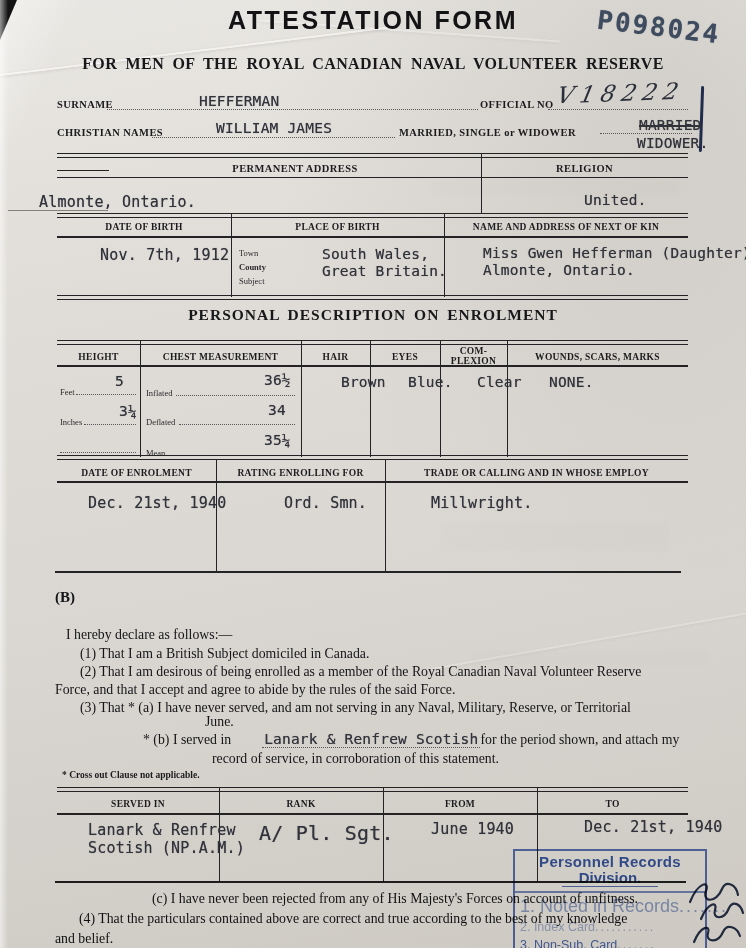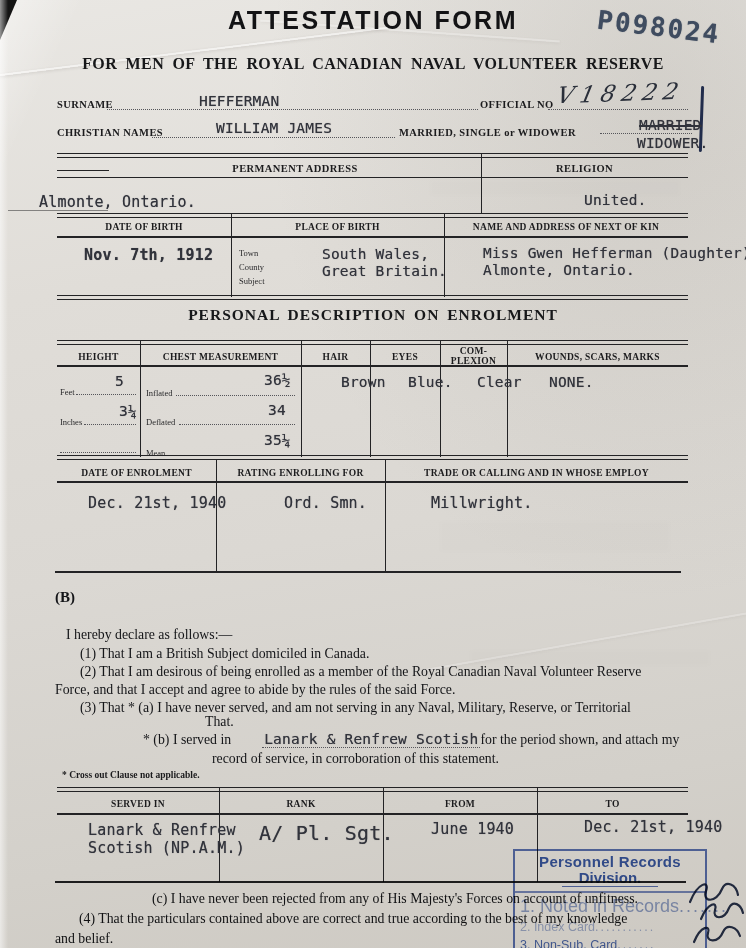--- a/index.html
+++ b/index.html
@@ -75,23 +75,23 @@
   <div class="abs typed" style="left:553px;top:192px;">United.</div>
   <div class="abs hr" style="left:8px;top:210px;width:100px;height:1px;opacity:.5;"></div>
   <div class="abs hr2" style="left:57px;top:213px;width:631px;"></div>
 
   <div class="abs lbl-sm center" style="left:57px;top:222px;width:174px;">DATE OF BIRTH</div>
   <div class="abs lbl-sm center" style="left:231px;top:222px;width:213px;">PLACE OF BIRTH</div>
   <div class="abs lbl-sm center" style="left:444px;top:222px;width:244px;">NAME AND ADDRESS OF NEXT OF KIN</div>
   <div class="abs hr" style="left:57px;top:236px;width:631px;height:1.5px;"></div>
   <div class="abs vr" style="left:231px;top:214px;height:83px;"></div>
   <div class="abs vr" style="left:444px;top:214px;height:83px;"></div>
-  <div class="abs typed" style="left:53px;top:246px;font-size:15px;font-weight:bold;">Nov. 7th, 1912</div>
+  <div class="abs typed" style="left:69px;top:246px;font-size:15px;">Nov. 7th, 1912</div>
   <div class="abs sub" style="left:239px;top:248px;">Town</div>
-  <div class="abs sub" style="left:239px;top:262px;">County</div>
+  <div class="abs sub" style="left:239px;top:262px;font-weight:bold;">County</div>
   <div class="abs sub" style="left:239px;top:276px;">Subject</div>
   <div class="abs typed" style="left:291px;top:246px;">South Wales,</div>
   <div class="abs typed" style="left:291px;top:263px;">Great Britain.</div>
   <div class="abs typed" style="left:452px;top:245px;">Miss Gwen Hefferman (Daughter)</div>
   <div class="abs typed" style="left:452px;top:262px;">Almonte, Ontario.</div>
   <div class="abs hr2" style="left:57px;top:295px;width:631px;"></div>
 
   <div class="abs center" style="left:0;right:0;top:306px;font-weight:bold;font-size:15.5px;letter-spacing:1px;word-spacing:3px;color:#17181a;">PERSONAL DESCRIPTION ON ENROLMENT</div>
   <div class="abs hr2" style="left:57px;top:340px;width:631px;"></div>
   <div class="abs vr" style="left:140px;top:341px;height:116px;"></div>
@@ -138,21 +138,21 @@
   <div class="abs typed" style="left:253px;top:494px;font-size:15px;">Ord. Smn.</div>
   <div class="abs typed" style="left:400px;top:494px;font-size:15px;">Millwright.</div>
   <div class="abs hr" style="left:55px;top:571px;width:626px;height:1.9px;"></div>
 
   <div class="abs" style="left:55px;top:589px;font-weight:bold;font-size:15px;color:#141518;">(B)</div>
   <div class="abs serif" style="left:66px;top:627px;">I hereby declare as follows:—</div>
   <div class="abs serif" style="left:80px;top:646px;">(1)   That I am a British Subject domiciled in Canada.</div>
   <div class="abs serif" style="left:80px;top:664px;">(2)   That I am desirous of being enrolled as a member of the Royal Canadian Naval Volunteer Reserve</div>
   <div class="abs serif" style="left:55px;top:682px;">Force, and that I accept and agree to abide by the rules of the said Force.</div>
   <div class="abs serif" style="left:80px;top:700px;">(3)   That * (a)  I have never served, and am not serving in any Naval, Military, Reserve, or Territorial</div>
-  <div class="abs serif" style="left:205px;top:714px;">That.</div>
+  <div class="abs serif" style="left:205px;top:714px;">June.</div>
   <div class="abs serif" style="left:212px;top:751px;">record of service, in corroboration of this statement.</div>
   <div class="abs serif" style="left:143px;top:731px;">
     <span>* (b)  I served in</span><span class="typed" style="border-bottom:1.7px dotted #55555a;padding:0 2px;">Lanark &amp; Renfrew Scotish</span><span>for the period shown, and attach my</span>
   </div>
   <div class="abs" style="left:62px;top:770px;font-weight:bold;font-size:9.5px;color:#1b1b1d;">* Cross out Clause not applicable.</div>
 
   <div class="abs hr2" style="left:57px;top:787px;width:631px;"></div>
   <div class="abs vr" style="left:219px;top:788px;height:94px;"></div>
   <div class="abs vr" style="left:383px;top:788px;height:94px;"></div>
   <div class="abs vr" style="left:537px;top:788px;height:94px;"></div>

